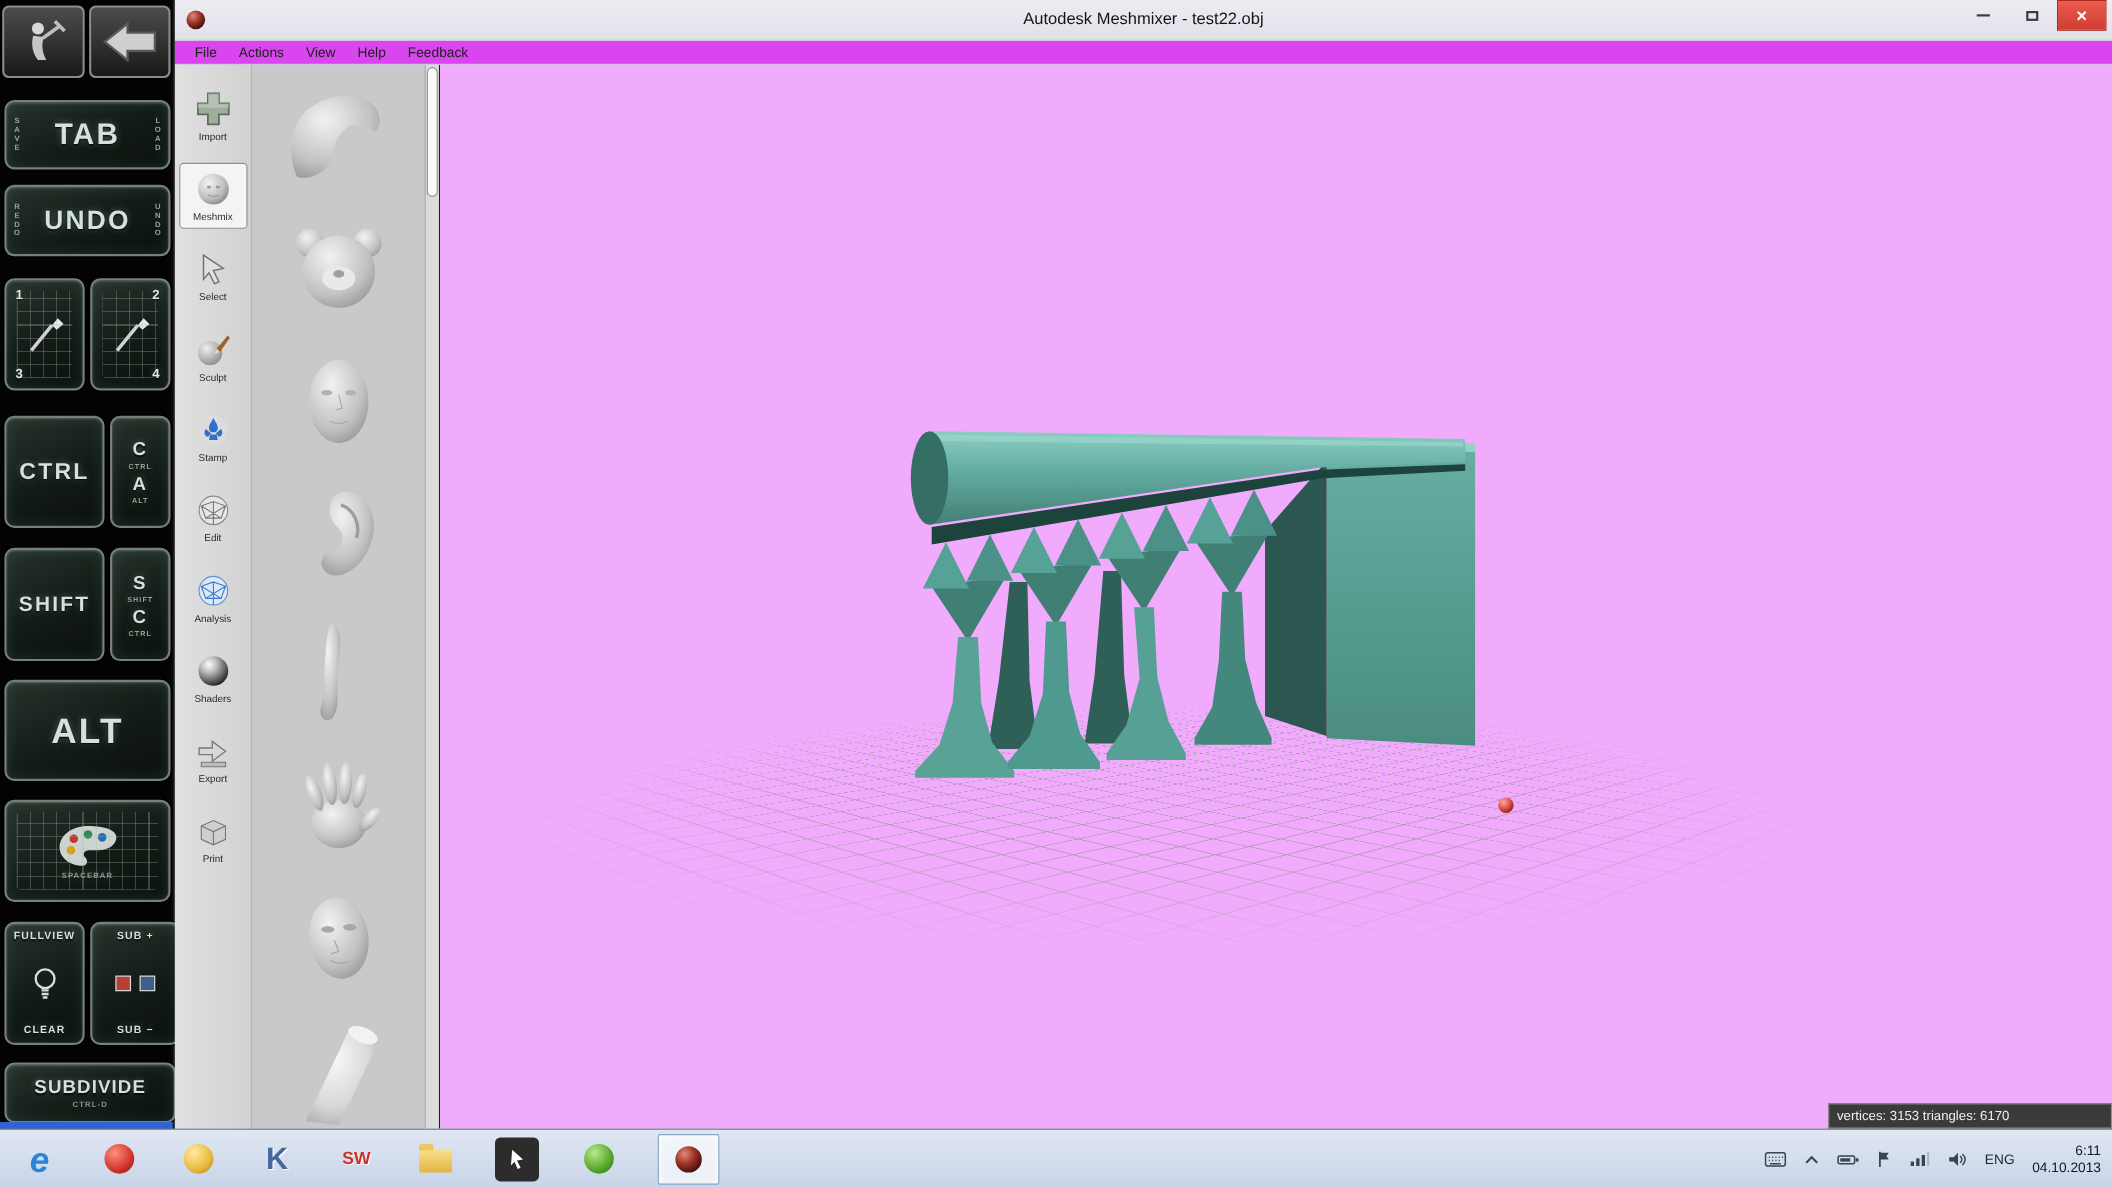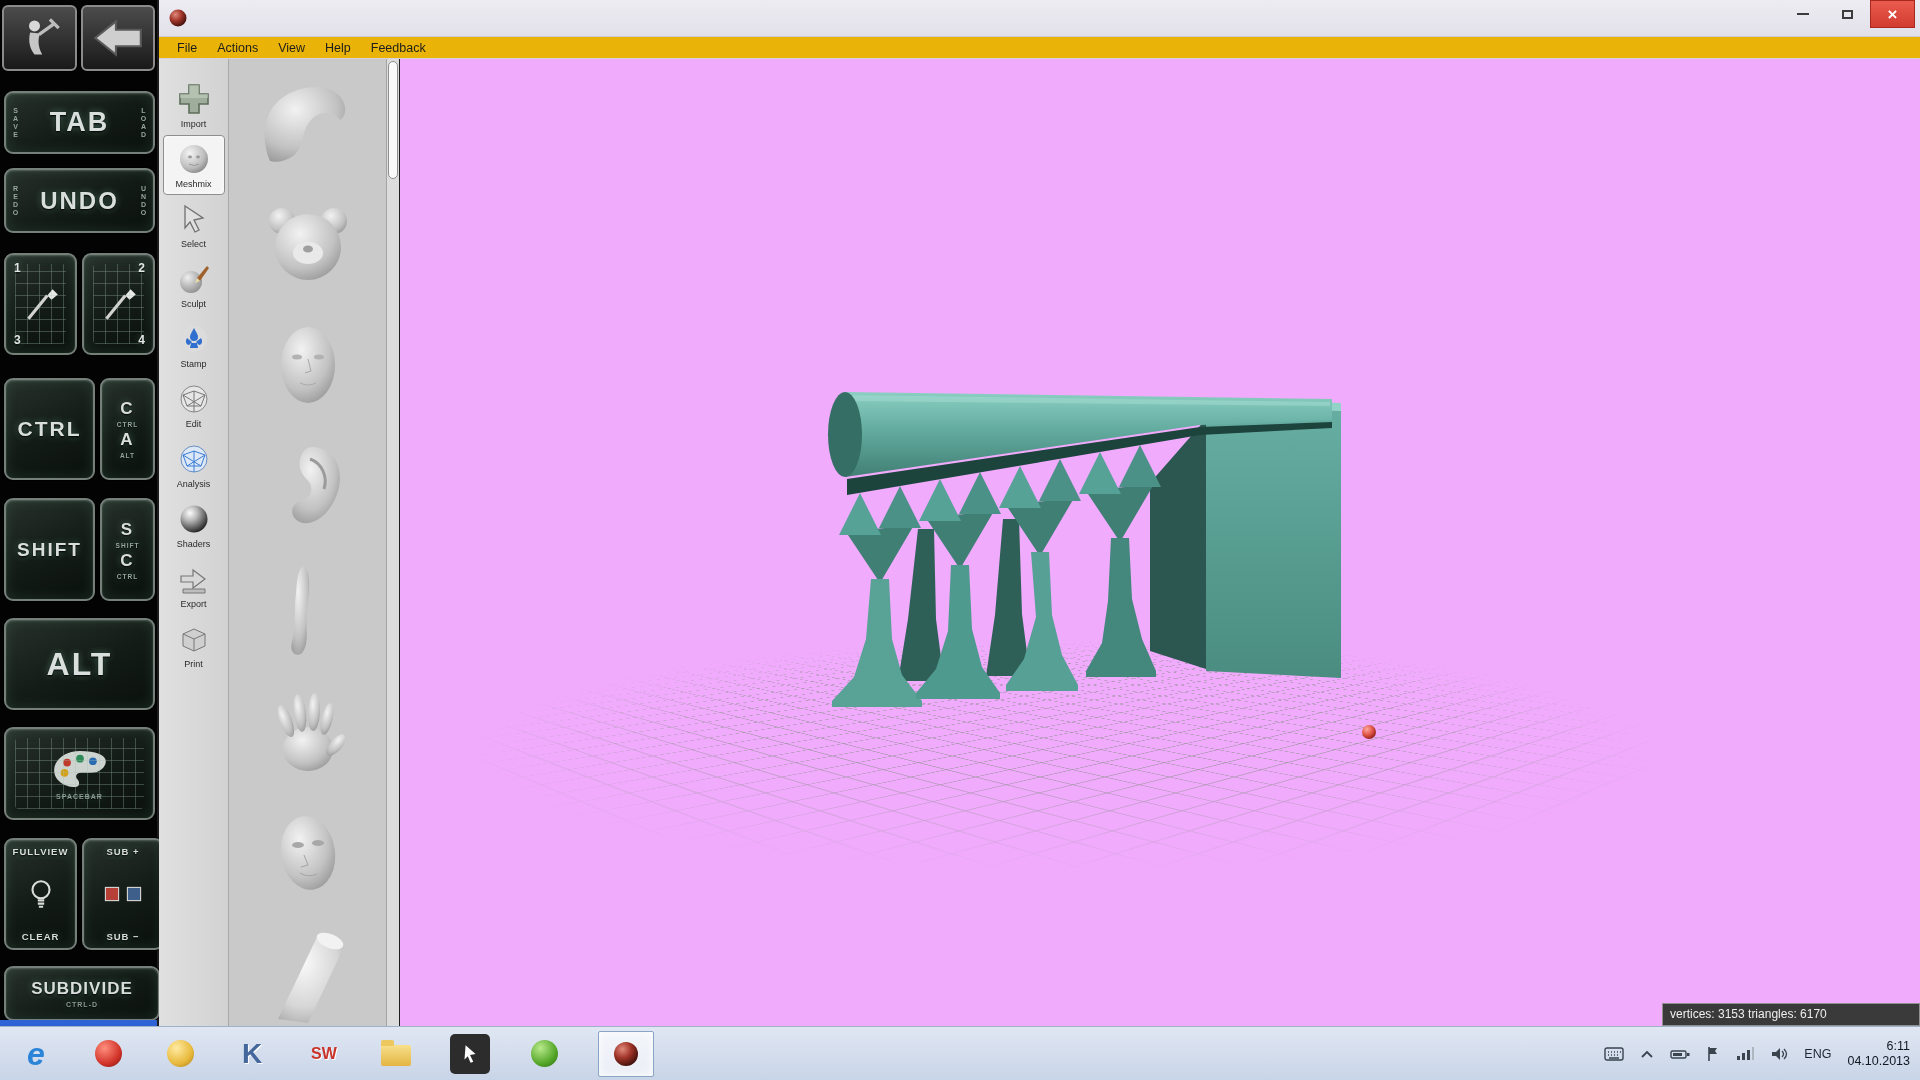--- a/index.html
+++ b/index.html
@@ -52,27 +52,27 @@
   .title-bar { position:relative; height:37px; background:linear-gradient(#edecf2,#e2e1ea); border-bottom:1px solid #cccbd6; flex:0 0 auto; }
   .app-ball { position:absolute; left:9px; top:8px; width:20px; height:20px; }
   .title-text { position:absolute; left:0; right:0; top:9px; text-align:center; font-size:15px; color:#141414; }
   .win-controls { position:absolute; right:5px; top:0; display:flex; }
   .win-btn { width:45px; height:28px; display:flex; align-items:center; justify-content:center; cursor:default; }
   .win-btn.min, .win-btn.max { background:transparent; }
   .glyph-min { width:12px; height:2px; background:#3c3c3c; display:block; }
   .glyph-max { width:11px; height:9px; border:2px solid #3c3c3c; display:block; }
   .win-btn.close { background:linear-gradient(#ea5b4e,#d23c31); border:1px solid #a8281f; }
   .glyph-x { color:#fff; font-size:17px; font-weight:bold; line-height:1; }
-  .menu-bar { height:22px; display:flex; align-items:center; padding-left:8px; background:#eab308; border-bottom:1px solid #d4d3dc; flex:0 0 auto; }
+  .menu-bar { height:22px; display:flex; align-items:center; padding-left:8px; background:#d946ef; border-bottom:1px solid #d4d3dc; flex:0 0 auto; }
   .menu-item { padding:2px 10px; font-size:12.5px; color:#1e1e1e; }
   .content { flex:1; display:flex; min-height:0; }
 
   
   .tool-column { width:70px; background:linear-gradient(90deg,#e0e0e0,#d2d2d2); border-right:1px solid #a9a9a9;
-    display:flex; flex-direction:column; align-items:center; padding-top:16px; }
+    display:flex; flex-direction:column; align-items:center; padding-top:16px; gap:13px; }
   .tool { width:62px; height:60px; display:flex; flex-direction:column; align-items:center; justify-content:center; gap:2px; border-radius:4px; }
   .tool.selected { background:#f4f4f4; border:1px solid #8e8e8e; box-shadow:inset 0 0 4px rgba(255,255,255,.9); }
   .ticon { width:36px; height:36px; display:flex; align-items:center; justify-content:center; }
   .ticon svg { width:34px; height:34px; }
   .tlabel { font-size:9px; color:#2a2a2a; }
 
   
   .parts-panel { position:relative; width:171px; background:#c9c9c9; border-right:1px solid #1f1f1f; overflow:hidden; }
   .parts-list { position:absolute; left:0; top:0; right:13px; display:flex; flex-direction:column; align-items:center; gap:26px; padding-top:14px; }
   .part-thumb { width:132px; height:96px; display:flex; align-items:center; justify-content:center; }
@@ -236,20 +236,21 @@
           <defs>
             <radialGradient id="gTBall" cx="35%" cy="30%" r="75%">
               <stop offset="0" stop-color="#e08a7a"></stop>
                 <stop offset=".5" stop-color="#a03428"></stop>
                 <stop offset="1" stop-color="#3c0f0a"></stop>
             </radialGradient>
           </defs>
           <circle cx="10" cy="10" r="8.5" fill="url(#gTBall)"></circle>
         </svg>
       </span>
+      <span class="title-text">Autodesk Meshmixer - test22.obj</span>
       <div class="win-controls">
         <div class="win-btn min">
             <span class="glyph-min"></span>
           </div>
         <div class="win-btn max">
             <span class="glyph-max"></span>
           </div>
         <div class="win-btn close">
             <span class="glyph-x">×</span>
           </div>

